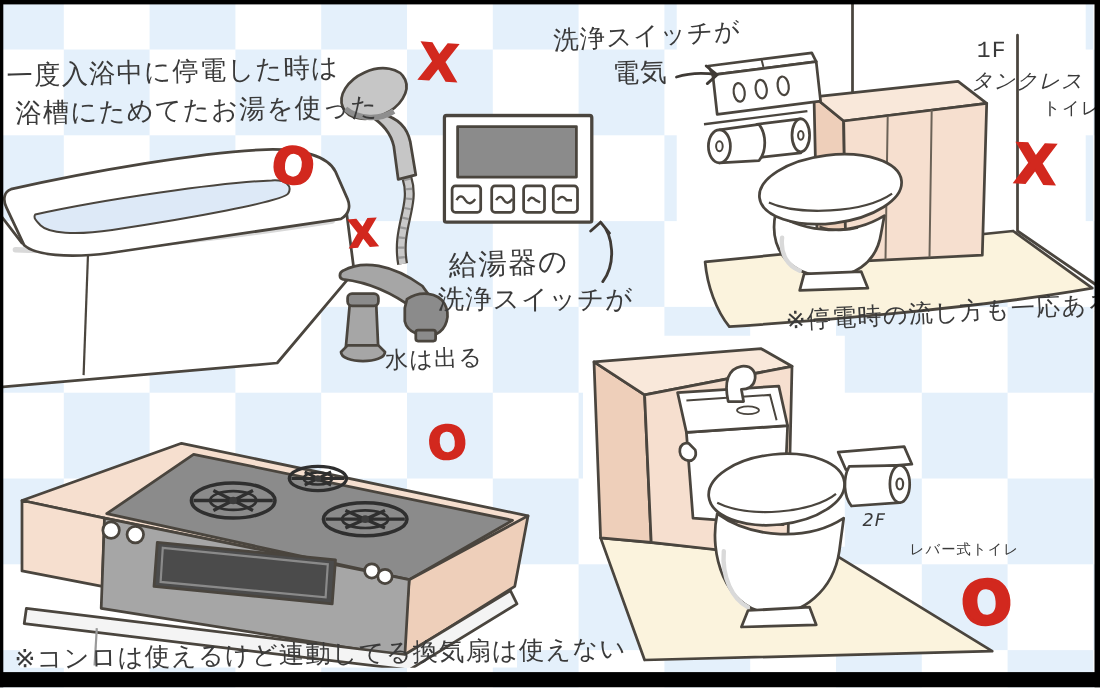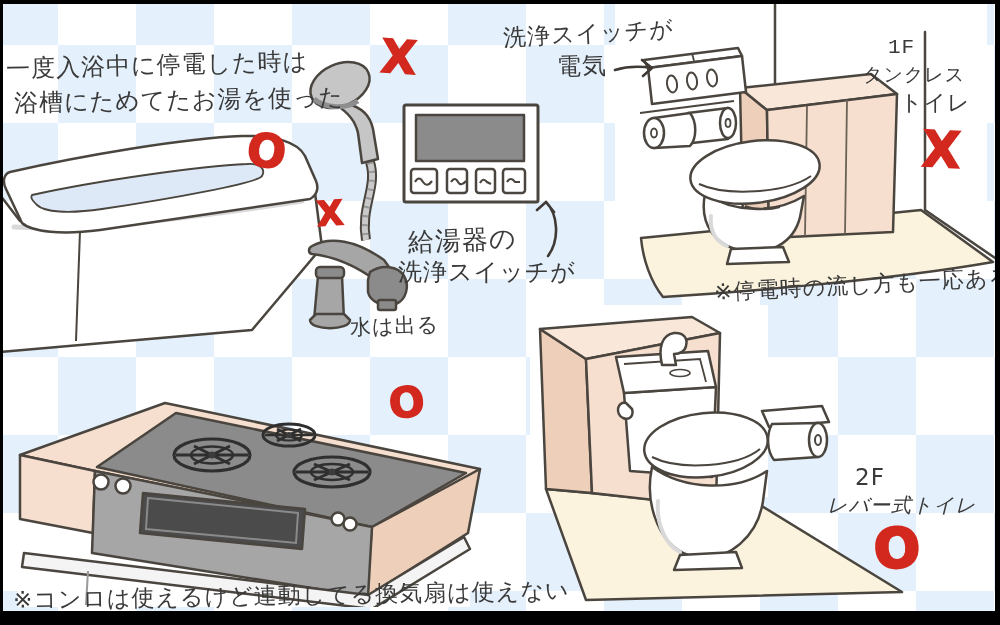--- a/index.html
+++ b/index.html
@@ -199,29 +199,29 @@
 
   <div class="txt" style="left:503px; top:20px; font-size:23px; transform:rotate(-3deg);">洗浄スイッチが</div>
   <div class="txt" style="left:557px; top:53px; font-size:24px; transform:rotate(-2deg);">電気</div>
 
   <div class="txt" style="left:408px; top:226px; font-size:26px; transform:rotate(-2deg);">給湯器の</div>
   <div class="txt" style="left:398px; top:259px; font-size:24px;">洗浄スイッチが</div>
 
   <div class="txt" style="left:350px; top:314px; font-size:21px; transform:rotate(-2deg);">水は出る</div>
 
   <div class="txt" style="left:888px; top:36px; font-size:21px;font-family:Liberation Mono, monospace;">1F</div>
-  <div class="txt" style="left:863px; top:64px; font-size:19px;">タンクレス</div>
-  <div class="txt" style="left:900px; top:90px; font-size:22px;">トイレ</div>
+  <div class="txt" style="left:883px; top:64px; font-size:19px;font-style:italic;">タンクレス</div>
+  <div class="txt" style="left:948px; top:90px; font-size:16px;">トイレ</div>
 
   <div class="txt" style="left:714px; top:272px; font-size:22px; transform:rotate(-3deg);">※停電時の流し方も一応ある</div>
 
   <div class="txt" style="left:13px; top:582px; font-size:23px; transform:rotate(-1deg);">※コンロは使えるけど連動してる換気扇は使えない</div>
 
-  <div class="txt" style="left:855px; top:464px; font-size:23px;">2F</div>
-  <div class="txt" style="left:827px; top:494px; font-size:20px;font-style:italic;">レバー式トイレ</div>
+  <div class="txt" style="left:784px; top:464px; font-size:16px;font-style:italic;">2F</div>
+  <div class="txt" style="left:827px; top:494px; font-size:13px;">レバー式トイレ</div>
 
   <div class="mark" style="left:247px; top:128px; font-size:46px; transform:rotate(8deg);">O</div>
   <div class="mark" style="left:381px; top:34px;  font-size:46px; transform:rotate(4deg);">X</div>
   <div class="mark" style="left:317px; top:196px; font-size:34px; transform:rotate(-4deg);">X</div>
   <div class="mark" style="left:922px; top:125px; font-size:50px; transform:rotate(3deg);">X</div>
   <div class="mark" style="left:389px; top:382px; font-size:42px; transform:rotate(-6deg);">O</div>
   <div class="mark" style="left:874px; top:522px; font-size:54px; -webkit-text-stroke:3px currentColor; transform:rotate(-5deg);">O</div>
 
   <div class="border-strip" style="left:0; top:0; width:1000px; height:4px;"></div>
   <div class="border-strip" style="left:0; top:0; width:3px; height:625px;"></div>

